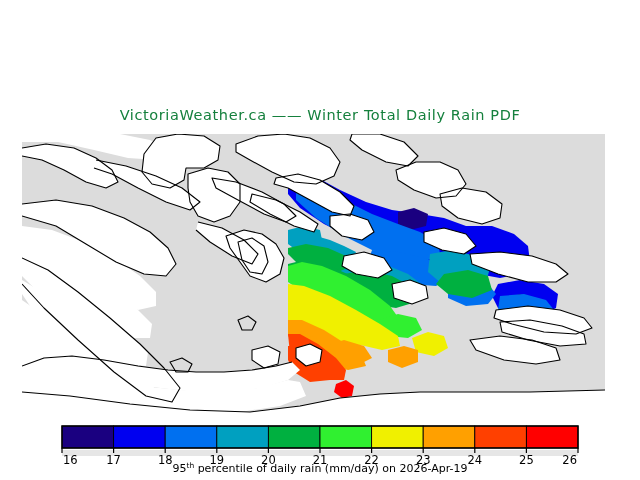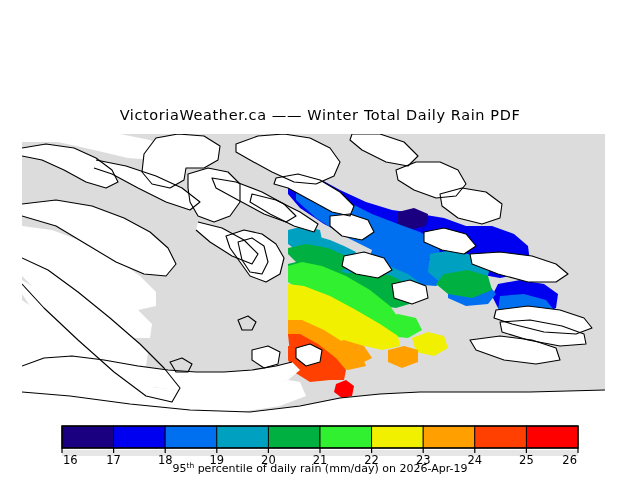--- a/index.html
+++ b/index.html
@@ -21,21 +21,21 @@
     background: #ffffff;
   }
   .title {
     position: absolute;
     left: 0; top: 107px;
     width: 640px;
     text-align: center;
     font-family: "DejaVu Sans", sans-serif;
     font-size: 14.5px;
     letter-spacing: 0.6px;
-    color: #000000;
+    color: #15803d;
     white-space: nowrap;
   }
   #mapwrap {
     position: absolute;
     left: 0px; top: 134px;
     width: 640px; height: 280px;
   }
   #mapsvg { display: block; }
   #barwrap {
     position: absolute;

